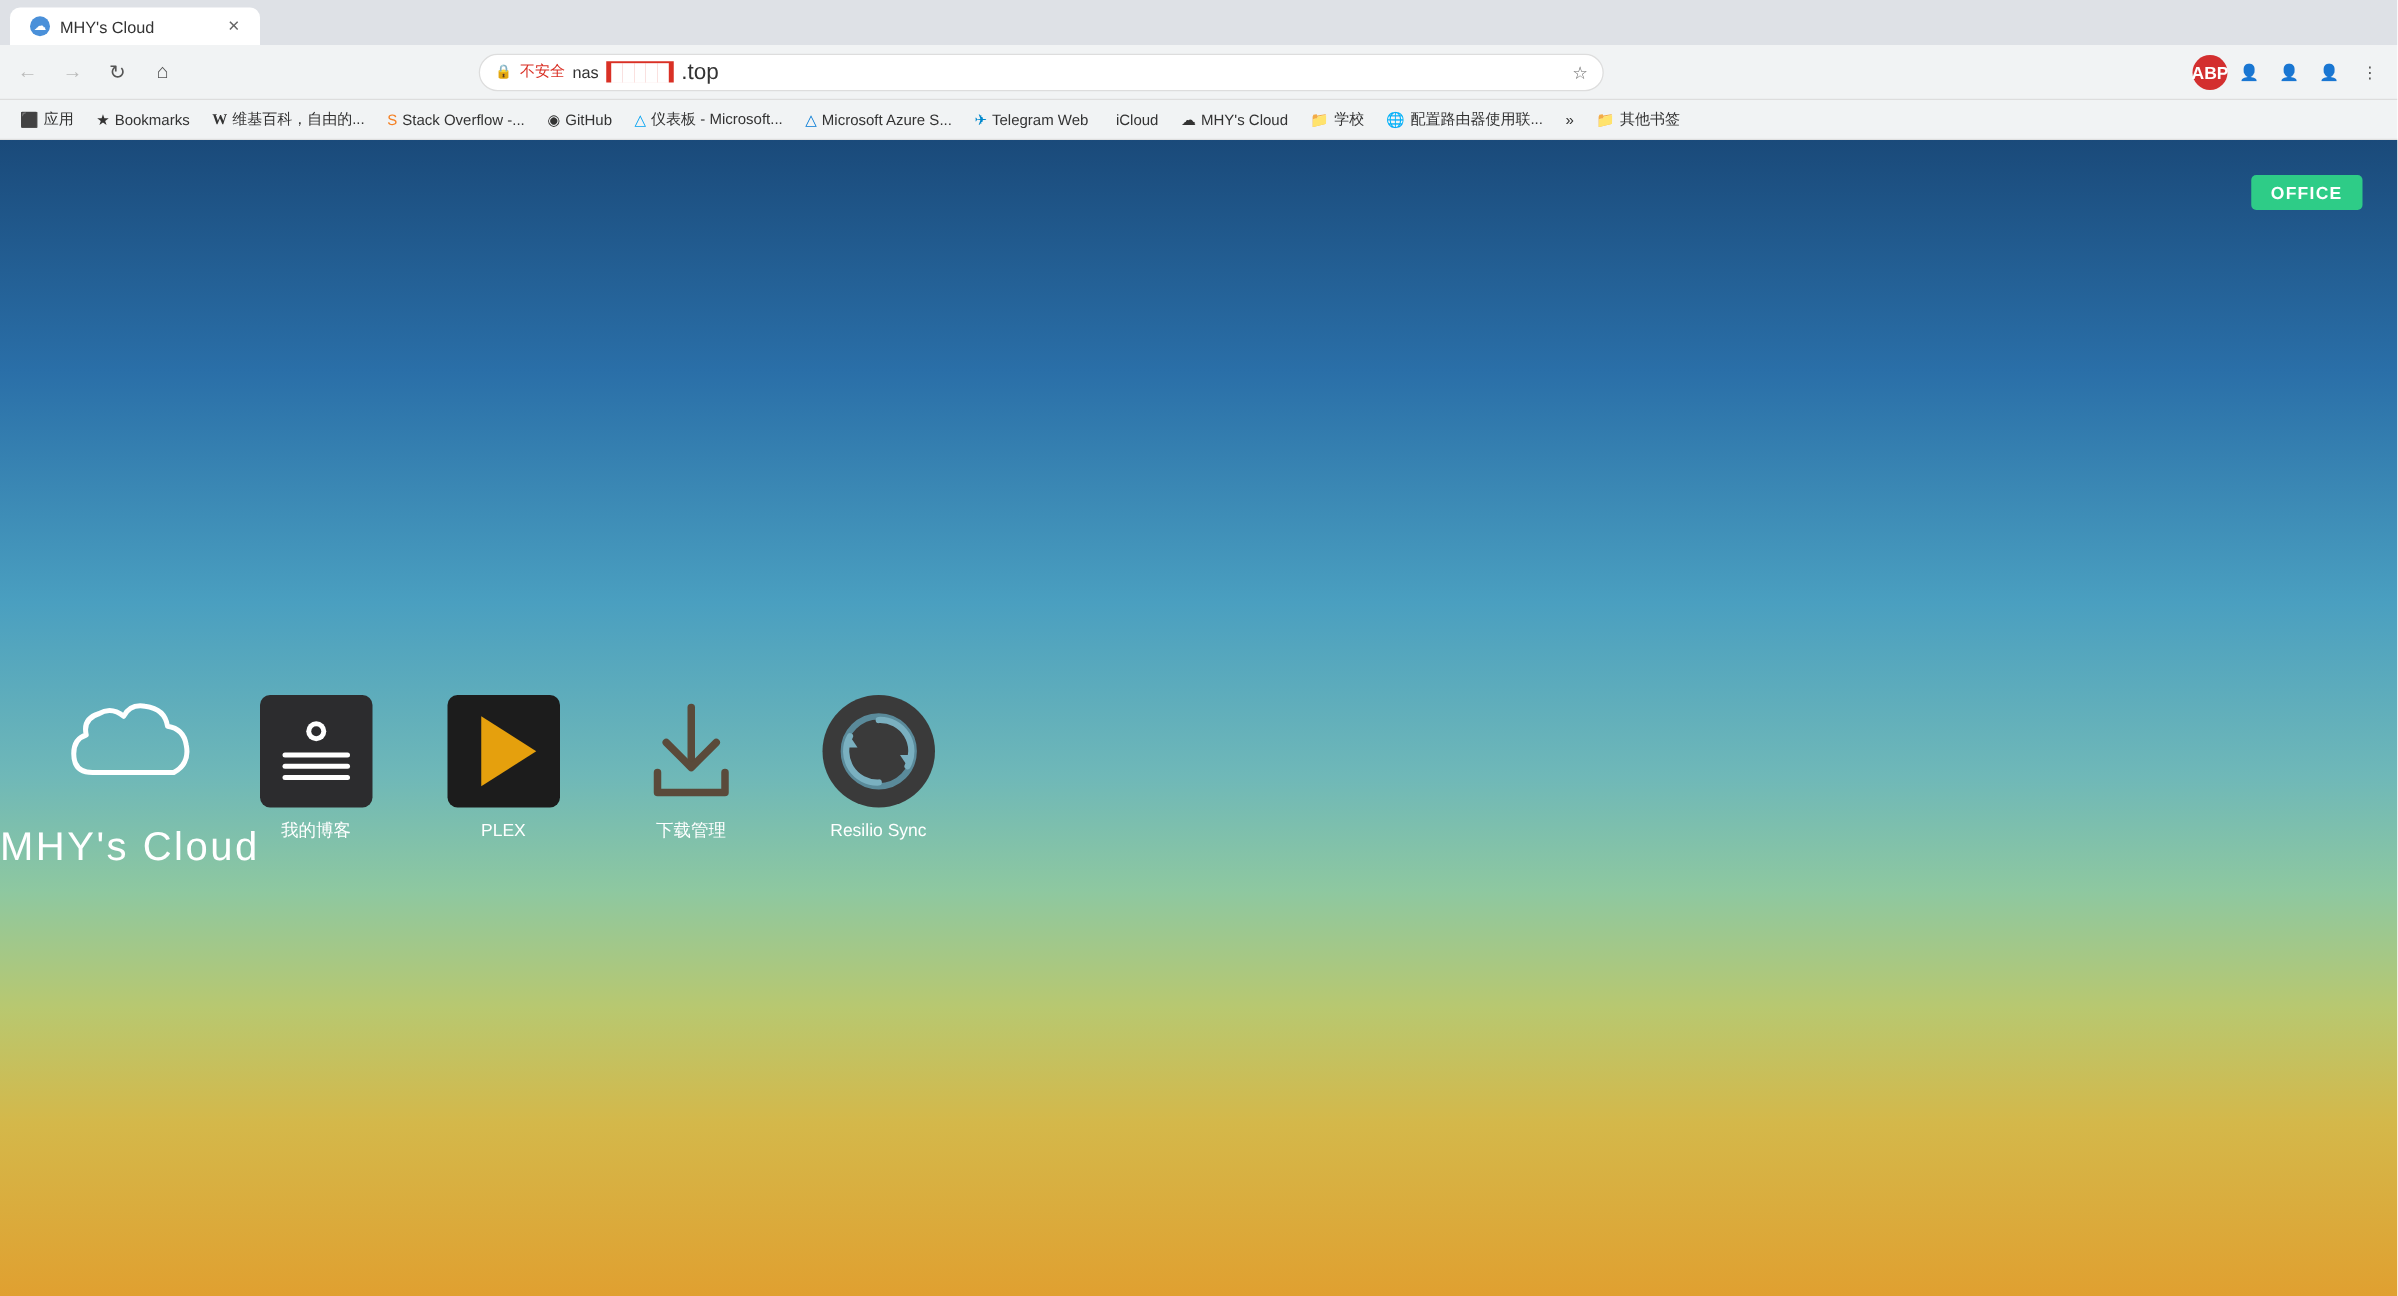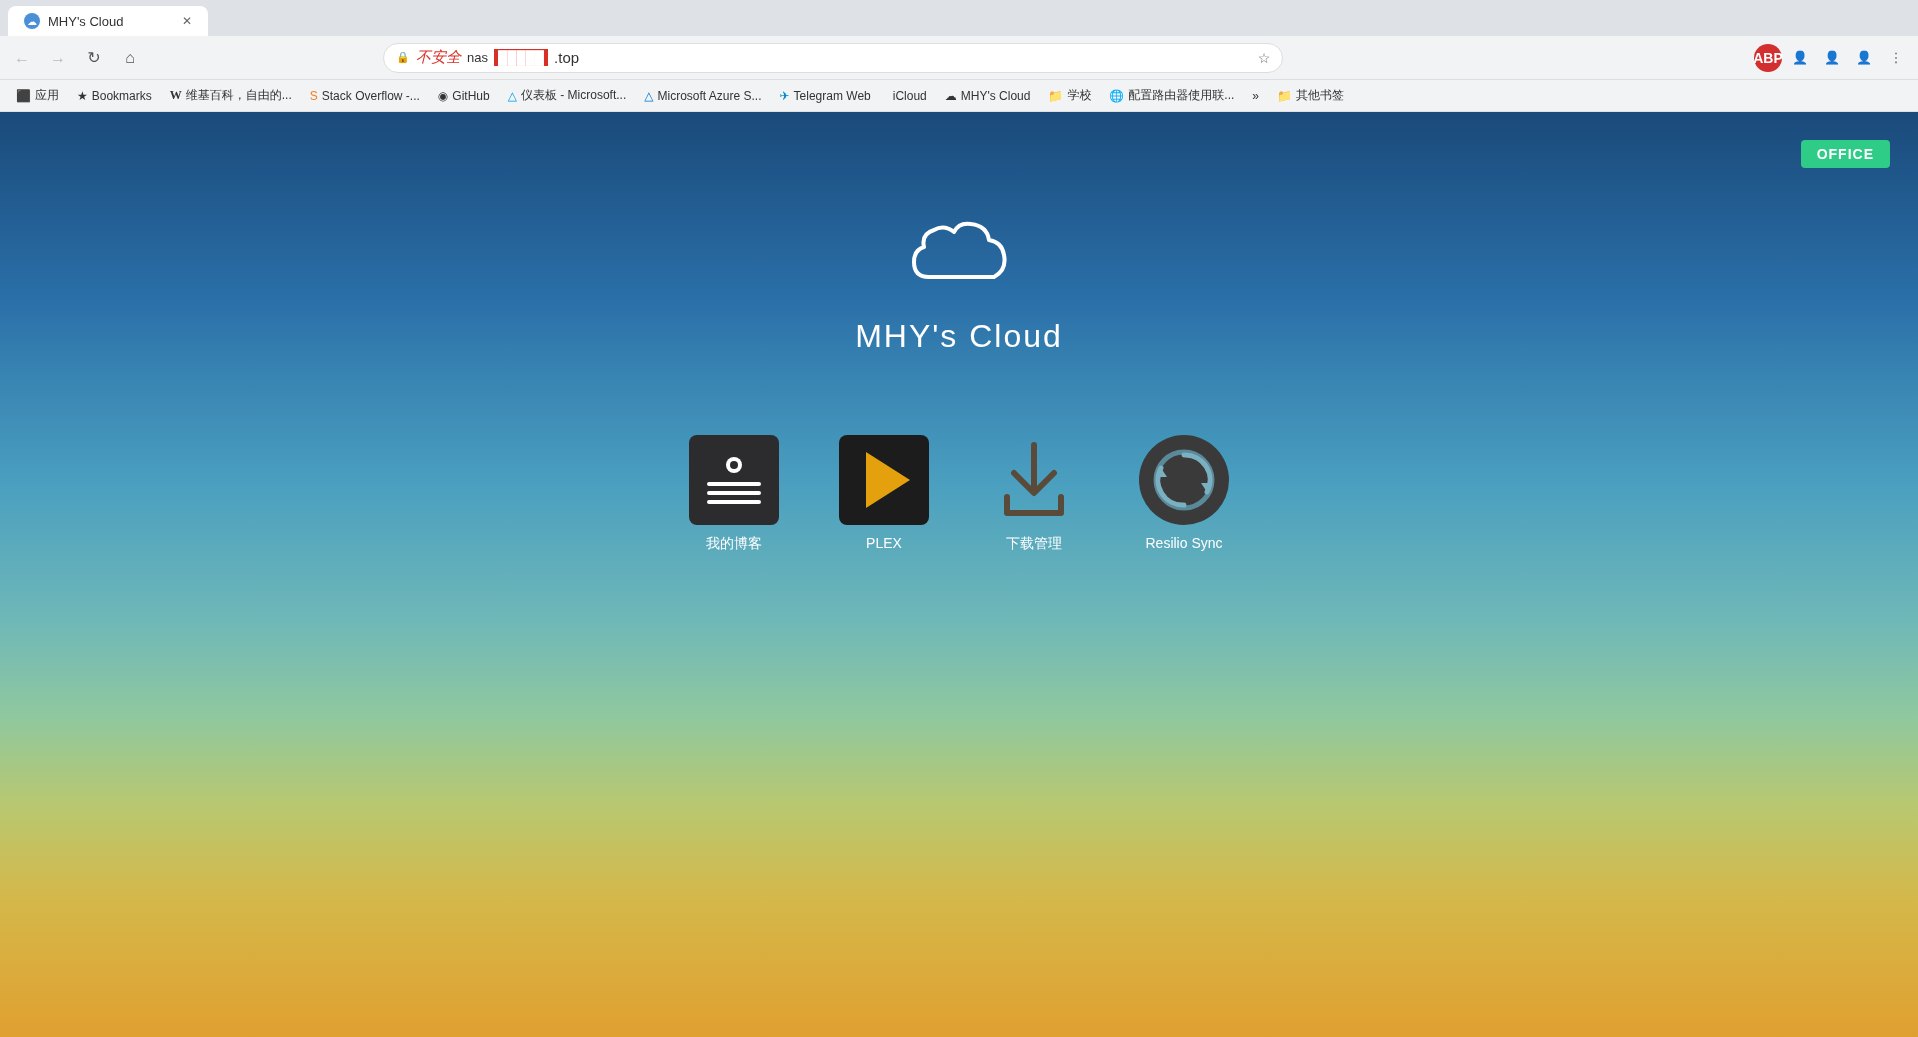--- a/index.html
+++ b/index.html
@@ -104,21 +104,21 @@
       display: flex; align-items: center; gap: 4px;
       padding: 2px 8px; border-radius: 4px; cursor: pointer;
       color: #333; white-space: nowrap;
     }
 
     
     .page-content {
       flex: 1;
       background: linear-gradient(180deg, #1a4a7a 0%, #2a6fa8 20%, #4a9fc0 40%, #6fb8b8 55%, #8ec8a0 65%, #b8c870 75%, #d4b84a 85%, #e0a030 100%);
       display: flex;
-      flex-direction: column;
+      flex-direction: row;
       align-items: center;
       position: relative;
       min-height: 900px;
     }
 
     
     .office-btn {
       position: absolute;
       top: 28px; right: 28px;
       background: #2ecc87;
@@ -231,24 +231,24 @@
   </div>
 
   <div class="address-bar-area">
     <button class="nav-btn disabled">←</button>
     <button class="nav-btn disabled">→</button>
     <button class="nav-btn">↻</button>
     <button class="nav-btn">⌂</button>
 
     <div class="address-bar">
       <span class="security-icon">🔒</span>
-      <span class="security-label" style="color:#d93025;font-size:15px;font-style:italic;">不安全</span>
+      <span class="security-label" style="color:#d93025;font-size:12px;">不安全</span>
       <span style="color:#333;font-size:13px;">nas</span>
       <span style="background:#d93025;color:white;padding:1px 4px;font-size:13px;">█████</span>
-      <span style="color:#333;font-size:15px;">.top</span>
+      <span style="color:#333;font-size:18px;">.top</span>
       <span class="star-btn" style="margin-left:auto;">☆</span>
     </div>
 
     <div class="browser-actions">
       <button class="browser-action-btn" style="background:#d32f2f;color:white;border-radius:50%;font-size:14px;font-weight:bold;">ABP</button>
       <button class="browser-action-btn">👤</button>
       <button class="browser-action-btn">👤</button>
       <button class="browser-action-btn">👤</button>
       <button class="browser-action-btn">⋮</button>
     </div>

